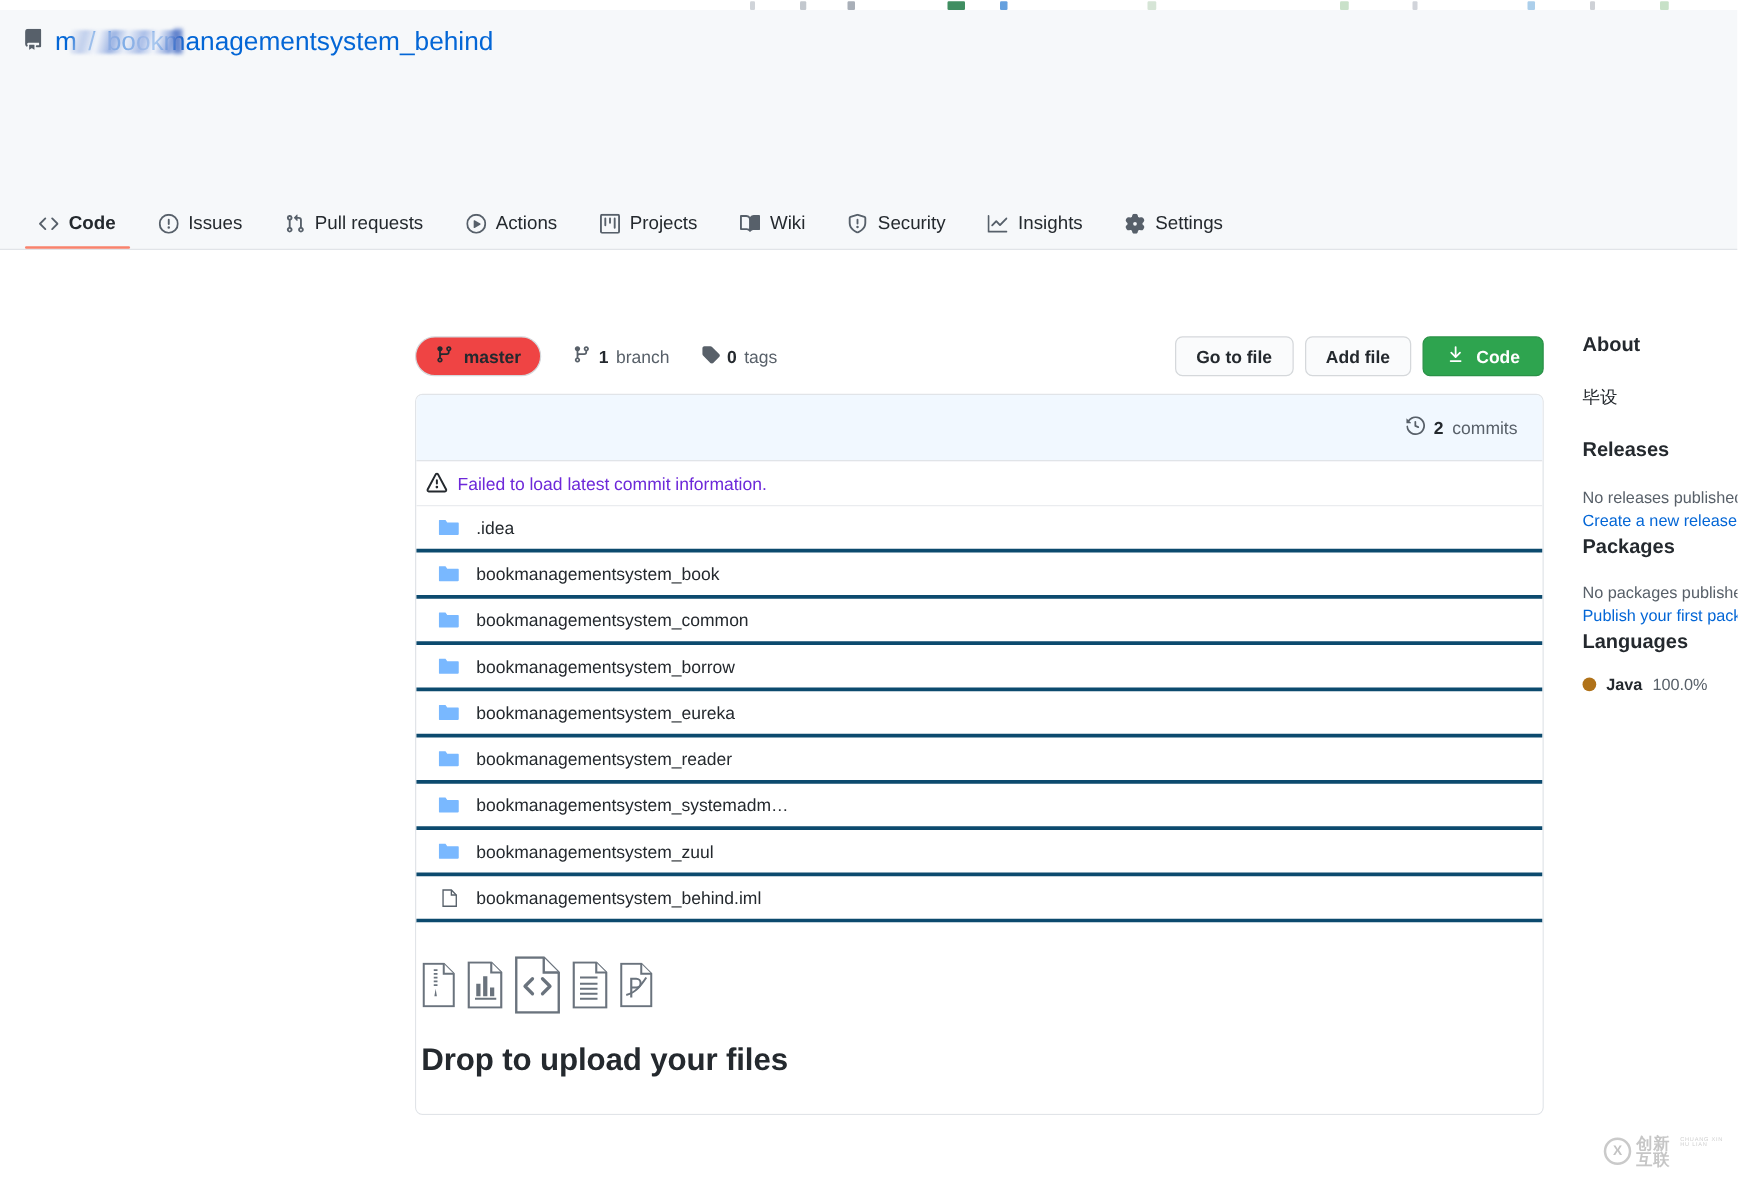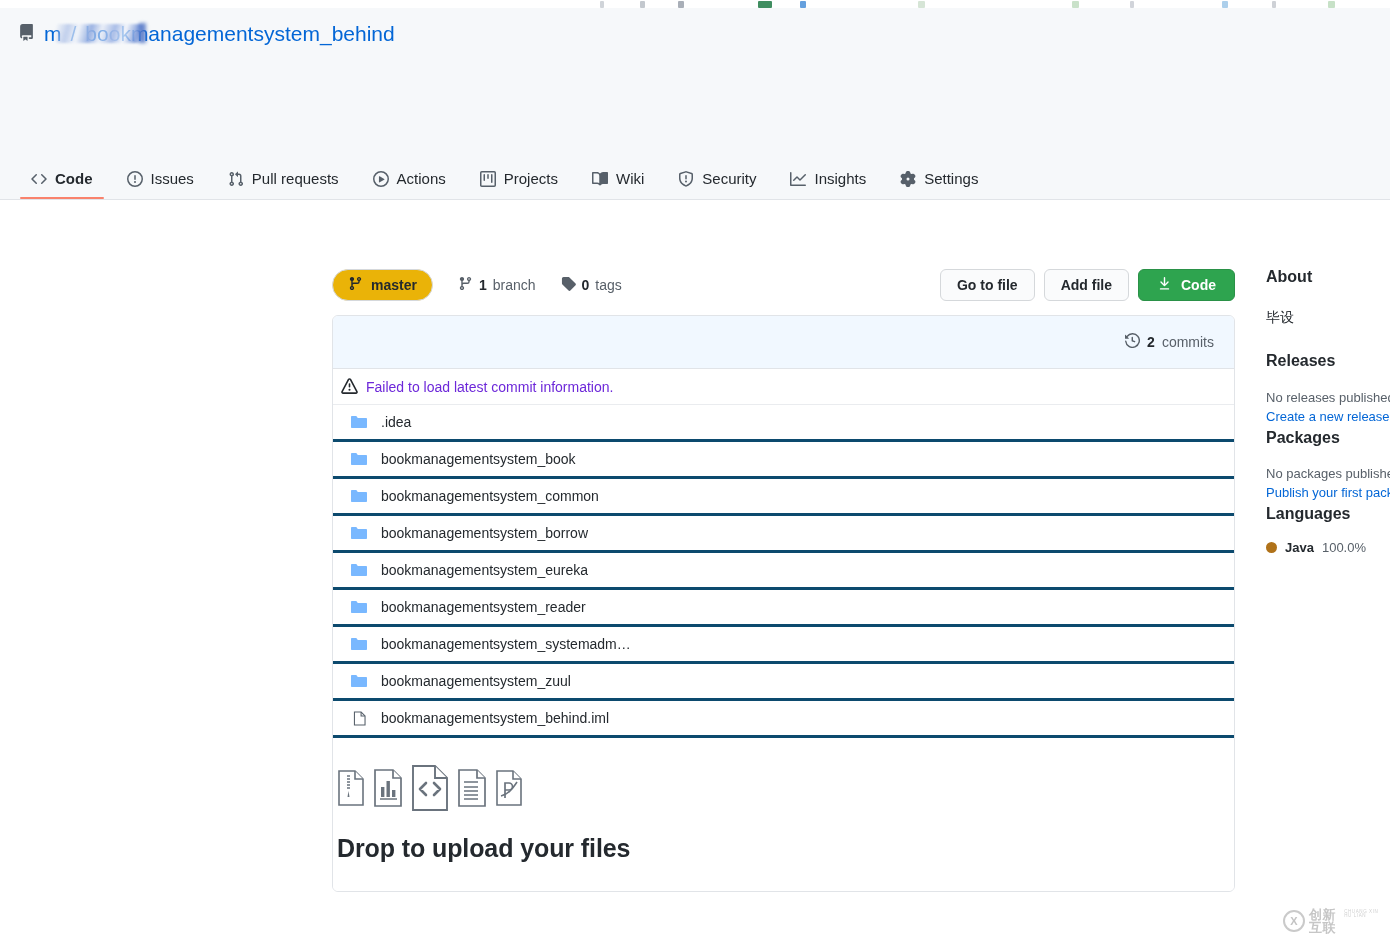--- a/index.html
+++ b/index.html
@@ -137,21 +137,21 @@
     position: relative;
   }
   .branch-btn {
     display: flex;
     align-items: center;
     gap: 8px;
     height: 32px;
     padding: 0 15px;
     border: 1px solid #d5d8db;
     border-radius: 18px;
-    background: #eab308;
+    background: #ef4444;
     font-size: 14px;
     font-weight: 600;
     color: #24292e;
     cursor: pointer;
   }
   .meta-link {
     display: flex;
     align-items: center;
     gap: 6px;
     margin-left: 25px;

